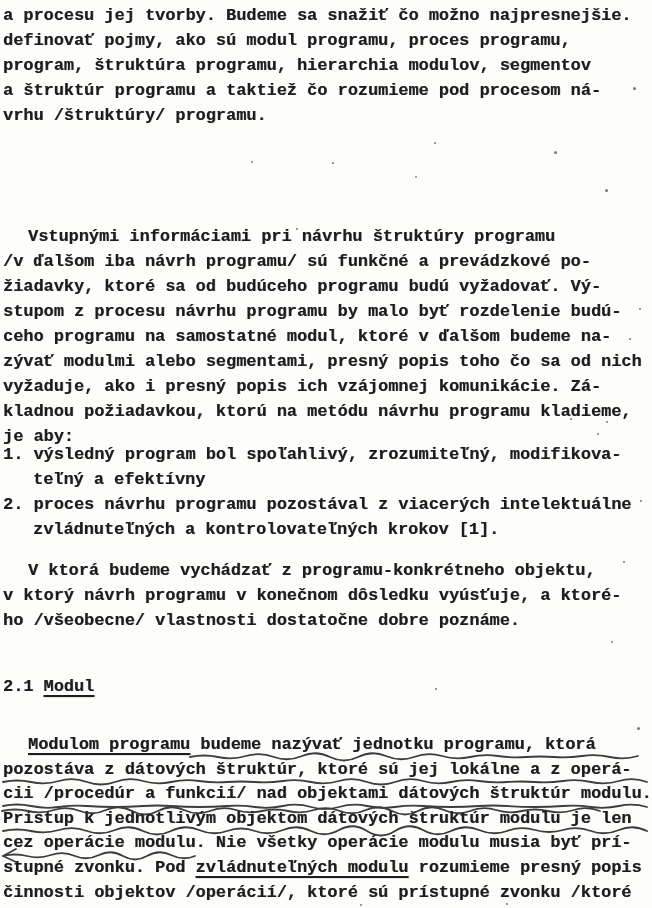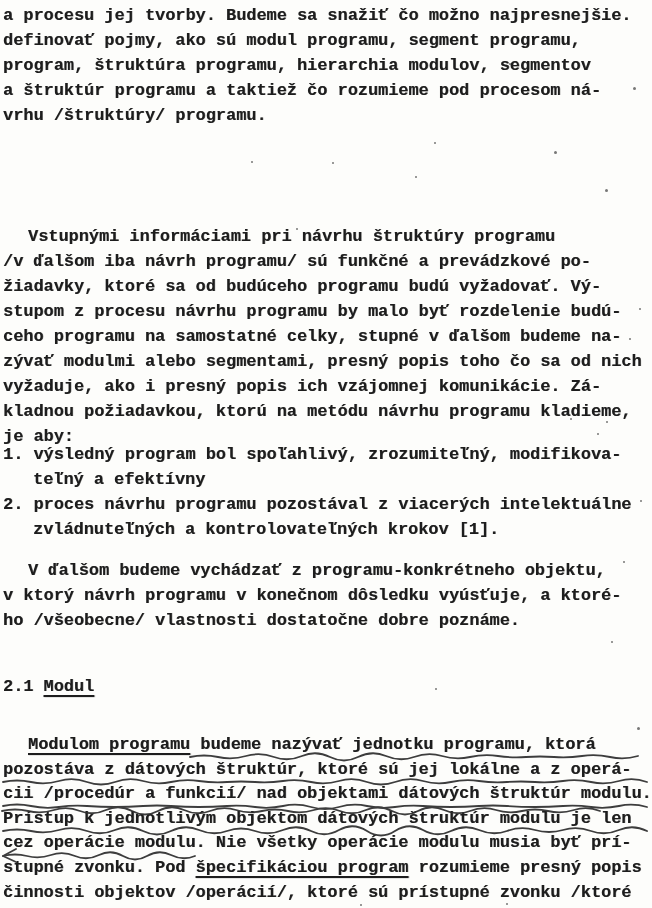--- a/index.html
+++ b/index.html
@@ -31,63 +31,63 @@
   .overlay{position:absolute;left:0;top:0;pointer-events:none;}
   .speck{position:absolute;background:#2f2f2f;border-radius:50%;opacity:.65;}
 </style>
 </head>
 <body>
 
 <div class="page">
 
   <div class="blk" style="top:3px">
     <div class="line">a procesu jej tvorby. Budeme sa snažiť čo možno najpresnejšie.</div>
-    <div class="line">definovať pojmy, ako sú modul programu, segment programu,</div>
+    <div class="line">definovať pojmy, ako sú modul programu, proces programu,</div>
     <div class="line">program, štruktúra programu, hierarchia modulov, segmentov</div>
     <div class="line">a štruktúr programu a taktiež čo rozumieme pod procesom ná-</div>
     <div class="line">vrhu /štruktúry/ programu.</div>
   </div>
 
 
   <div class="blk" style="top:224px">
     <div class="line ind">Vstupnými informáciami pri návrhu štruktúry programu</div>
     <div class="line">/v ďalšom iba návrh programu/ sú funkčné a prevádzkové po-</div>
     <div class="line">žiadavky, ktoré sa od budúceho programu budú vyžadovať. Vý-</div>
     <div class="line">stupom z procesu návrhu programu by malo byť rozdelenie budú-</div>
-    <div class="line">ceho programu na samostatné celky, stupné v ďalšom budeme na-</div>
+    <div class="line">ceho programu na samostatné modul, ktoré v ďalšom budeme na-</div>
     <div class="line">zývať modulmi alebo segmentami, presný popis toho čo sa od nich</div>
     <div class="line">vyžaduje, ako i presný popis ich vzájomnej komunikácie. Zá-</div>
     <div class="line">kladnou požiadavkou, ktorú na metódu návrhu programu kladieme,</div>
     <div class="line">je aby:</div>
   </div>
 
   <div class="blk" style="top:442px">
     <div class="line">1. výsledný program bol spoľahlivý, zrozumiteľný, modifikova-</div>
     <div class="line hang">teľný a efektívny</div>
     <div class="line">2. proces návrhu programu pozostával z viacerých intelektuálne</div>
     <div class="line hang">zvládnuteľných a kontrolovateľných krokov [1].</div>
   </div>
 
   <div class="blk" style="top:558px">
-    <div class="line ind">V ďalšom budeme vychádzať z programu-konkrétneho objektu,</div>
+    <div class="line ind">V ktorá budeme vychádzať z programu-konkrétneho objektu,</div>
     <div class="line">v ktorý návrh programu v konečnom dôsledku vyúsťuje, a ktoré-</div>
     <div class="line">ho /všeobecne/ vlastnosti dostatočne dobre poznáme.</div>
   </div>
 
   <div class="blk" style="top:674px">
     <div class="line"><span>2.1 </span><span class="u">Modul</span></div>
   </div>
 
   <div class="blk p4" style="top:733px">
     <div class="line ind"><span class="u">Modulom programu</span><span> budeme nazývať jednotku programu, ktorá</span></div>
     <div class="line">pozostáva z dátových štruktúr, ktoré sú jej lokálne a z operá-</div>
     <div class="line">cii /procedúr a funkcií/ nad objektami dátových štruktúr modulu.</div>
     <div class="line">Prístup k jednotlivým objektom dátových štruktúr modulu je len</div>
     <div class="line">cez operácie modulu. Nie všetky operácie modulu musia byť prí-</div>
-    <div class="line"><span>stupné zvonku. Pod </span><span class="u">špecifikáciou program</span><span> rozumieme presný popis</span></div>
+    <div class="line"><span>stupné zvonku. Pod </span><span class="u">zvládnuteľných modulu</span><span> rozumieme presný popis</span></div>
     <div class="line">činnosti objektov /operácií/, ktoré sú prístupné zvonku /ktoré</div>
   </div>
 
   <svg class="overlay" width="652" height="908" viewBox="0 0 652 908" stroke="#2d2d2d" stroke-width="1.8" fill="none" stroke-linecap="round" stroke-linejoin="round" opacity="0.92">
     <path d="M190 757 q14 -3 28 0 t28 -1 t28 1 t28 -1 t28 1 t28 0 t28 -1 t28 1 t28 -1 t28 1 t28 -1 t28 1 t28 0 t28 -1 t28 1 t28 -1"></path>
     <path d="M3 782 q14 -3 28 0 t28 -1 t28 1 t28 0 t28 -1 t28 1 t28 -1 t28 1 t28 0 t28 -1 t28 1 t28 -1 t28 1 t28 0 t28 -1 t28 1 t28 -1 t28 1 t28 0 t28 -1 t28 1 t28 -1 t28 1"></path>
     <path d="M3 806 q14 -3 28 0 t28 1 t28 -1 t28 1 t28 -1 t28 0 t28 1 t28 -1 t28 1 t28 -1 t28 1 t28 0 t28 -1 t28 1 t28 -1 t28 1 t28 -1 t28 0 t28 1 t28 -1 t28 1 t28 -1 t28 1"></path>
     <path d="M2 811 q13 -3 26 0 t26 -1 t26 1 t26 -1 t26 1 t26 0 t26 -1 t26 1 t26 -1 t26 1 t26 0 t26 -1 t26 1 t26 -1 t26 1 t26 0 t26 -1 t26 1 t26 -1 t26 1 t26 0 t26 -1 t26 1"></path>
     <path d="M3 831 q14 -3 28 0 t28 -1 t28 1 t28 -1 t28 1 t28 0 t28 -1 t28 1 t28 0 t28 -1 t28 1 t28 -1 t28 1 t28 0 t28 -1 t28 1 t28 -1 t28 1 t28 -1 t28 0 t28 1 t28 -1 t28 1"></path>
     <path d="M3 856 q12 -3 24 0 t24 -1 t24 1 t24 -1 t24 1 t24 0 t24 -1 t24 1"></path>

